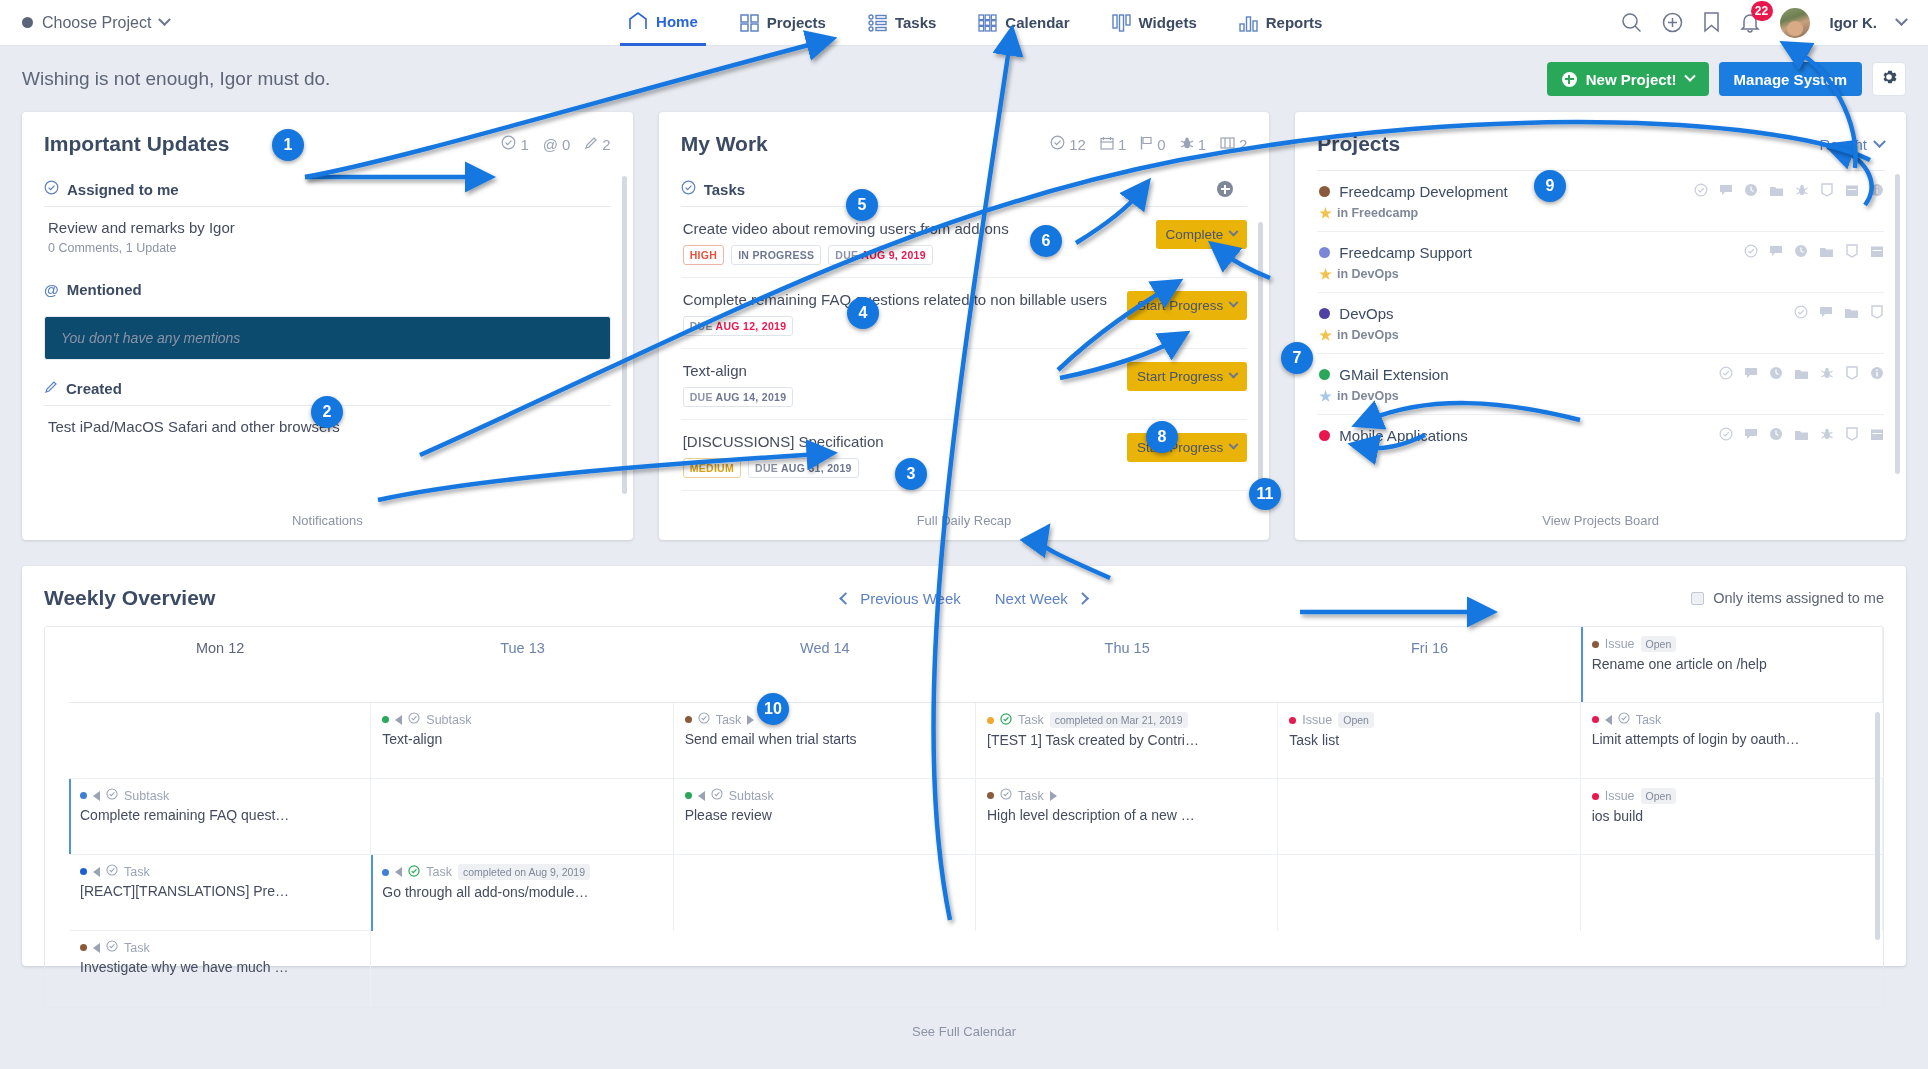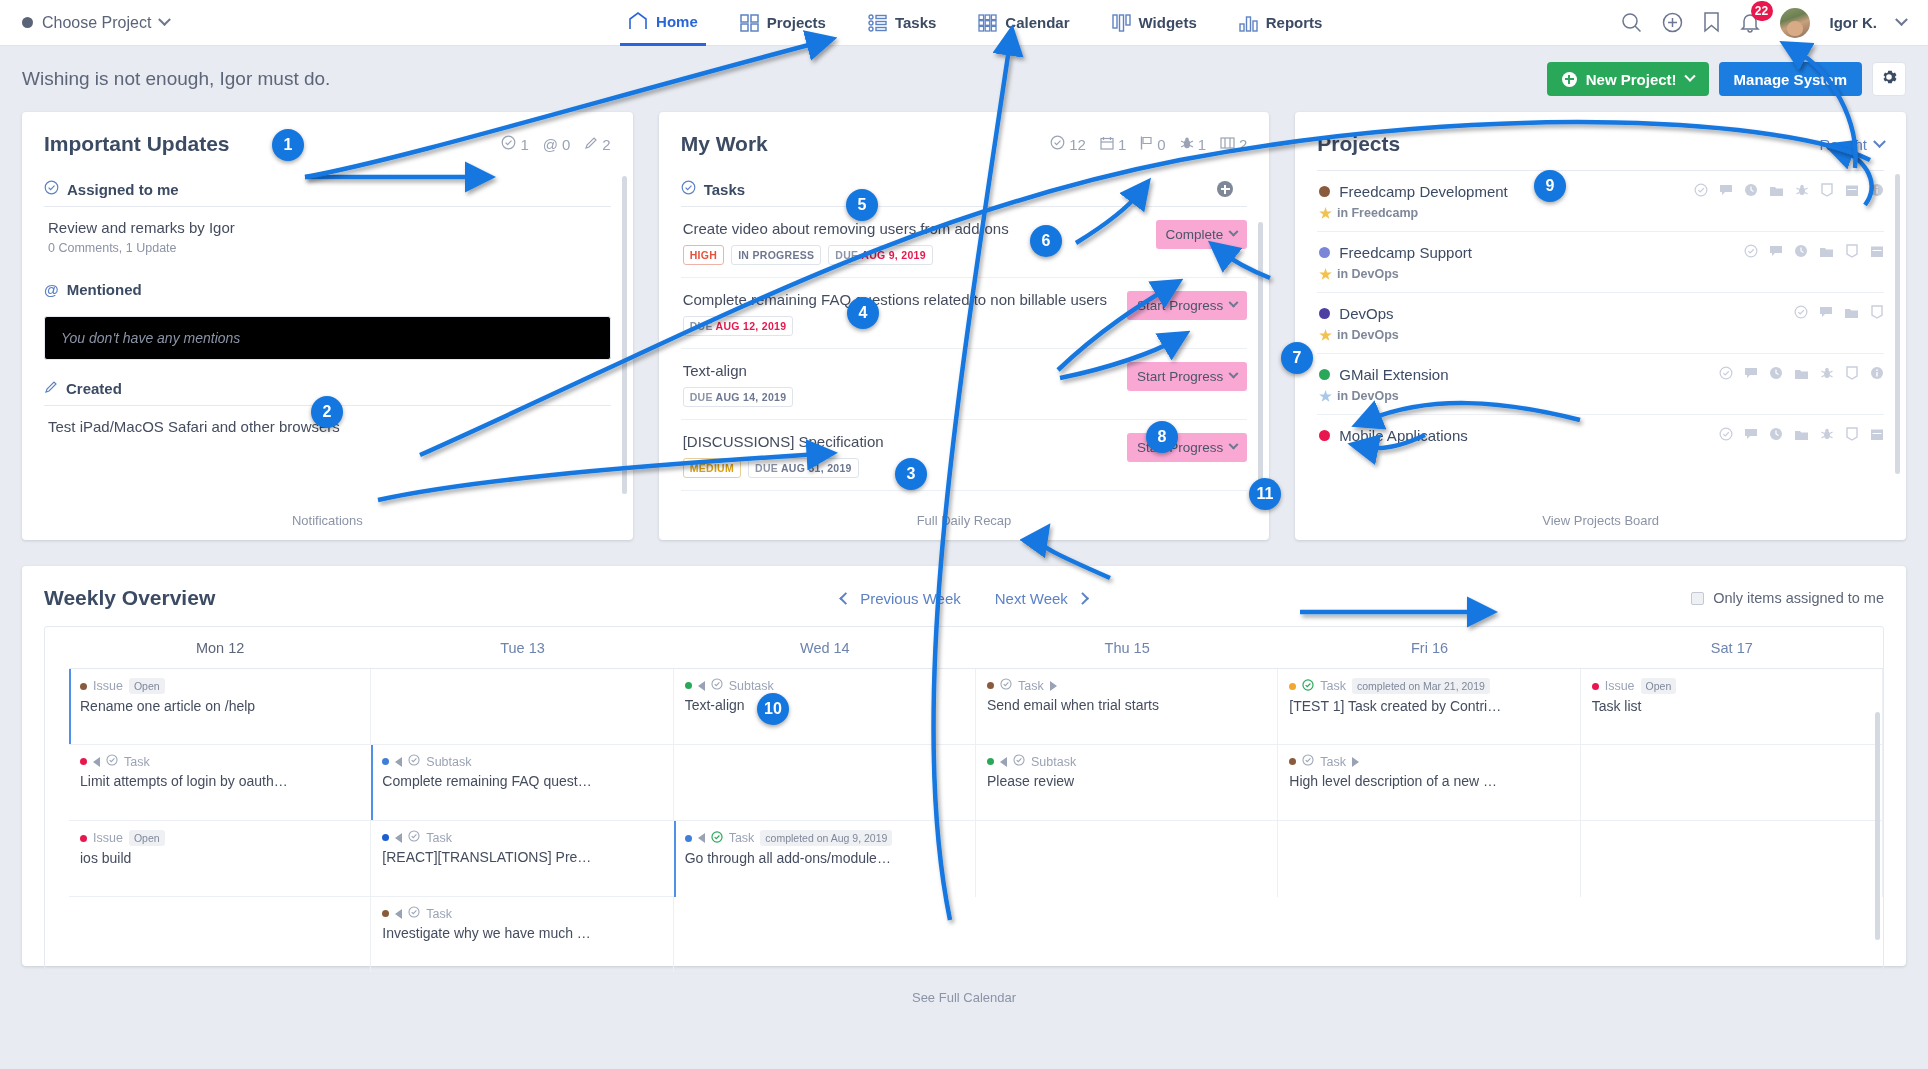--- a/index.html
+++ b/index.html
@@ -71,35 +71,35 @@
   .scrollbar{position:absolute;right:6px;top:6px;bottom:6px;width:5px;
     background:#d4d9e2;border-radius:3px;}
 
   
   .sec-title{display:flex;align-items:center;gap:8px;font-size:15px;font-weight:bold;
     color:#3c4b64;padding:10px 0 8px 0;}
   .sec-rule{border-bottom:1px solid #e6e9ef;}
   .upd-item{padding:12px 0 4px 4px;}
   .upd-t{font-size:15px;color:#444c5e;}
   .upd-s{font-size:12.5px;color:#8b93a6;margin-top:5px;}
-  .empty-box{background:#000000;border:1px solid #e6e9ef;border-radius:3px;
+  .empty-box{background:#0c4a6e;border:1px solid #e6e9ef;border-radius:3px;
     padding:13px 16px;margin:10px 0 6px 0;color:#8b93a6;font-style:italic;font-size:14px;}
 
   
   .task-row{display:flex;align-items:flex-start;padding:13px 0 12px 2px;
     border-bottom:1px solid #eceff4;min-height:50px;}
   .task-main{flex:1;padding-right:10px;}
   .task-name{font-size:15px;color:#444c5e;}
   .tags{display:flex;gap:7px;margin-top:8px;}
   .tag{border:1px solid #dfe3ea;border-radius:3px;font-size:10.5px;font-weight:bold;
     padding:3px 6px;color:#6d7790;letter-spacing:.3px;}
   .tag.high{color:#e8503a;border-color:#f0b3a8;}
   .tag .d{color:#e8174e;}
   .tag .lbl{color:#8b93a6;}
-  .act-btn{background:#f9a8d4;border-radius:3px;font-size:13.5px;color:#4a5costa;
+  .act-btn{background:#eab308;border-radius:3px;font-size:13.5px;color:#4a5costa;
     color:#4a5568;padding:7px 10px;display:flex;align-items:center;gap:7px;cursor:pointer;
     white-space:nowrap;}
   .chev-s{width:7px;height:7px;border-right:2px solid #6d7790;border-bottom:2px solid #6d7790;
     transform:rotate(45deg) translate(-2px,-2px);display:inline-block;}
   .add-circ{width:16px;height:16px;border-radius:50%;background:#7f8899;position:relative;
      display:block;cursor:pointer;}
   .add-circ::before,.add-circ::after{content:"";position:absolute;background:#fff;}
   .add-circ::before{left:7px;top:3.5px;width:2px;height:9px;}
   .add-circ::after{left:3.5px;top:7px;width:9px;height:2px;}
 
@@ -736,21 +736,20 @@
         <span>Only items assigned to me</span>
       </div>
     </div>
 
     <div class="grid">
       <div class="gcol-h mon">Mon 12</div>
       <div class="gcol-h">Tue 13</div>
       <div class="gcol-h">Wed 14</div>
       <div class="gcol-h">Thu 15</div>
       <div class="gcol-h">Fri 16</div>
-      <div class="gcol-h">Sat 17</div>
 
       <div class="cell" style="position:relative">
         <span class="mon-mark"></span>
         <div class="ev-top">
           <span class="ev-dot" style="background:#8a5a3c"></span>
           <span>Issue</span>
           <span class="pill">Open</span>
         </div>
         <div class="ev-title">Rename one article on /help</div>
       </div>

